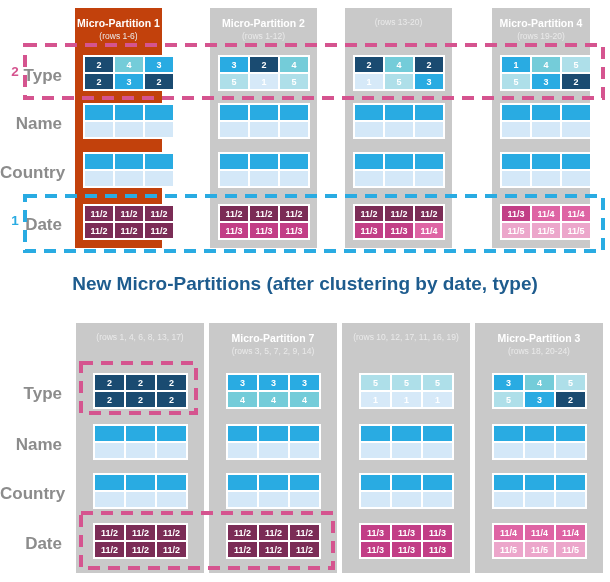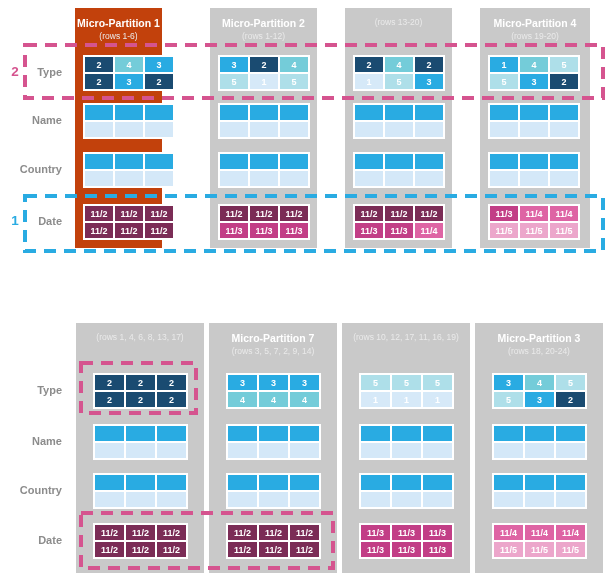--- a/index.html
+++ b/index.html
@@ -6,41 +6,42 @@
   .canvas{position:relative;width:610px;height:582px;background:#fff;
           font-family:"Liberation Sans",sans-serif;overflow:hidden;}
   .card{position:absolute;}
   .card-head{margin-top:9px;}
   .card-title{text-align:center;color:#fff;font-weight:bold;font-size:10.5px;line-height:1.3;}
   .card-sub{text-align:center;color:#eaeaea;font-size:8.5px;line-height:1.2;}
   .grid{position:absolute;background:#fff;display:grid;gap:2px;padding:2px;}
   .cell{display:flex;align-items:center;justify-content:center;
         color:#fff;font-weight:bold;font-size:9px;letter-spacing:0;}
   .row-label{position:absolute;left:0;width:62px;text-align:right;
-             color:#8c8c8c;font-weight:bold;font-size:11px;}
+             color:#8c8c8c;font-weight:bold;font-size:17px;}
   .marker{position:absolute;left:6px;width:18px;text-align:center;
           font-weight:bold;font-size:13.5px;}
   .section-title{position:absolute;top:273px;left:0;width:100%;text-align:center;
                  font-weight:bold;font-size:19px;}
   .overlay{position:absolute;top:0;left:0;pointer-events:none;}
   .overlay rect{fill:none;stroke-width:4;stroke-dasharray:12 8;}
 </style>
 </head>
 <body>
 
 <div class="canvas">
 
   <div class="row-label" style="top:66px">Type</div>
   <div class="row-label" style="top:114px">Name</div>
   <div class="row-label" style="top:163px">Country</div>
   <div class="row-label" style="top:215px">Date</div>
 
   <div class="marker" style="top: 64px; color: rgb(213, 84, 143);">2</div>
   <div class="marker" style="top: 213px; color: rgb(41, 171, 226);">1</div>
 
+  <div class="section-title" style="color: rgb(30, 92, 142);">New Micro-Partitions (after clustering by date, type)</div>
 
   <div class="row-label" style="top:384px">Type</div>
   <div class="row-label" style="top:435px">Name</div>
   <div class="row-label" style="top:484px">Country</div>
   <div class="row-label" style="top:534px">Date</div>
 
   <div id="cards-layer">
       <div class="card" style="left: 75px; top: 8px; width: 87px; height: 240px; background: #c2410c;">
         <div class="card-head">
           <div class="card-title">Micro-Partition 1</div>
@@ -147,21 +148,21 @@
         </div>
         <div class="grid" style="top: 196px; left: 8px; grid-template-columns: repeat(3, 28px); grid-auto-rows: 15px;">
           <div class="cell" style="background: rgb(123, 44, 86);">11/2</div>
           <div class="cell" style="background: rgb(123, 44, 86);">11/2</div>
           <div class="cell" style="background: rgb(123, 44, 86);">11/2</div>
           <div class="cell" style="background: rgb(194, 62, 134);">11/3</div>
           <div class="cell" style="background: rgb(194, 62, 134);">11/3</div>
           <div class="cell" style="background: rgb(222, 100, 164);">11/4</div>
         </div>
       </div>
-      <div class="card" style="left: 480px; top: 8px; width: 110px; height: 240px; background: rgb(201, 201, 201);">
+      <div class="card" style="left: 492px; top: 8px; width: 98px; height: 240px; background: rgb(201, 201, 201);">
         <div class="card-head">
           <div class="card-title">Micro-Partition 4</div>
           <div class="card-sub">(rows 19-20)</div>
         </div>
         <div class="grid" style="top: 47px; left: 8px; grid-template-columns: repeat(3, 28px); grid-auto-rows: 15px;">
           <div class="cell" style="background: rgb(41, 171, 226);">1</div>
           <div class="cell" style="background: rgb(116, 204, 217);">4</div>
           <div class="cell" style="background: rgb(174, 223, 233);">5</div>
           <div class="cell" style="background: rgb(174, 223, 233);">5</div>
           <div class="cell" style="background: rgb(41, 171, 226);">3</div>

